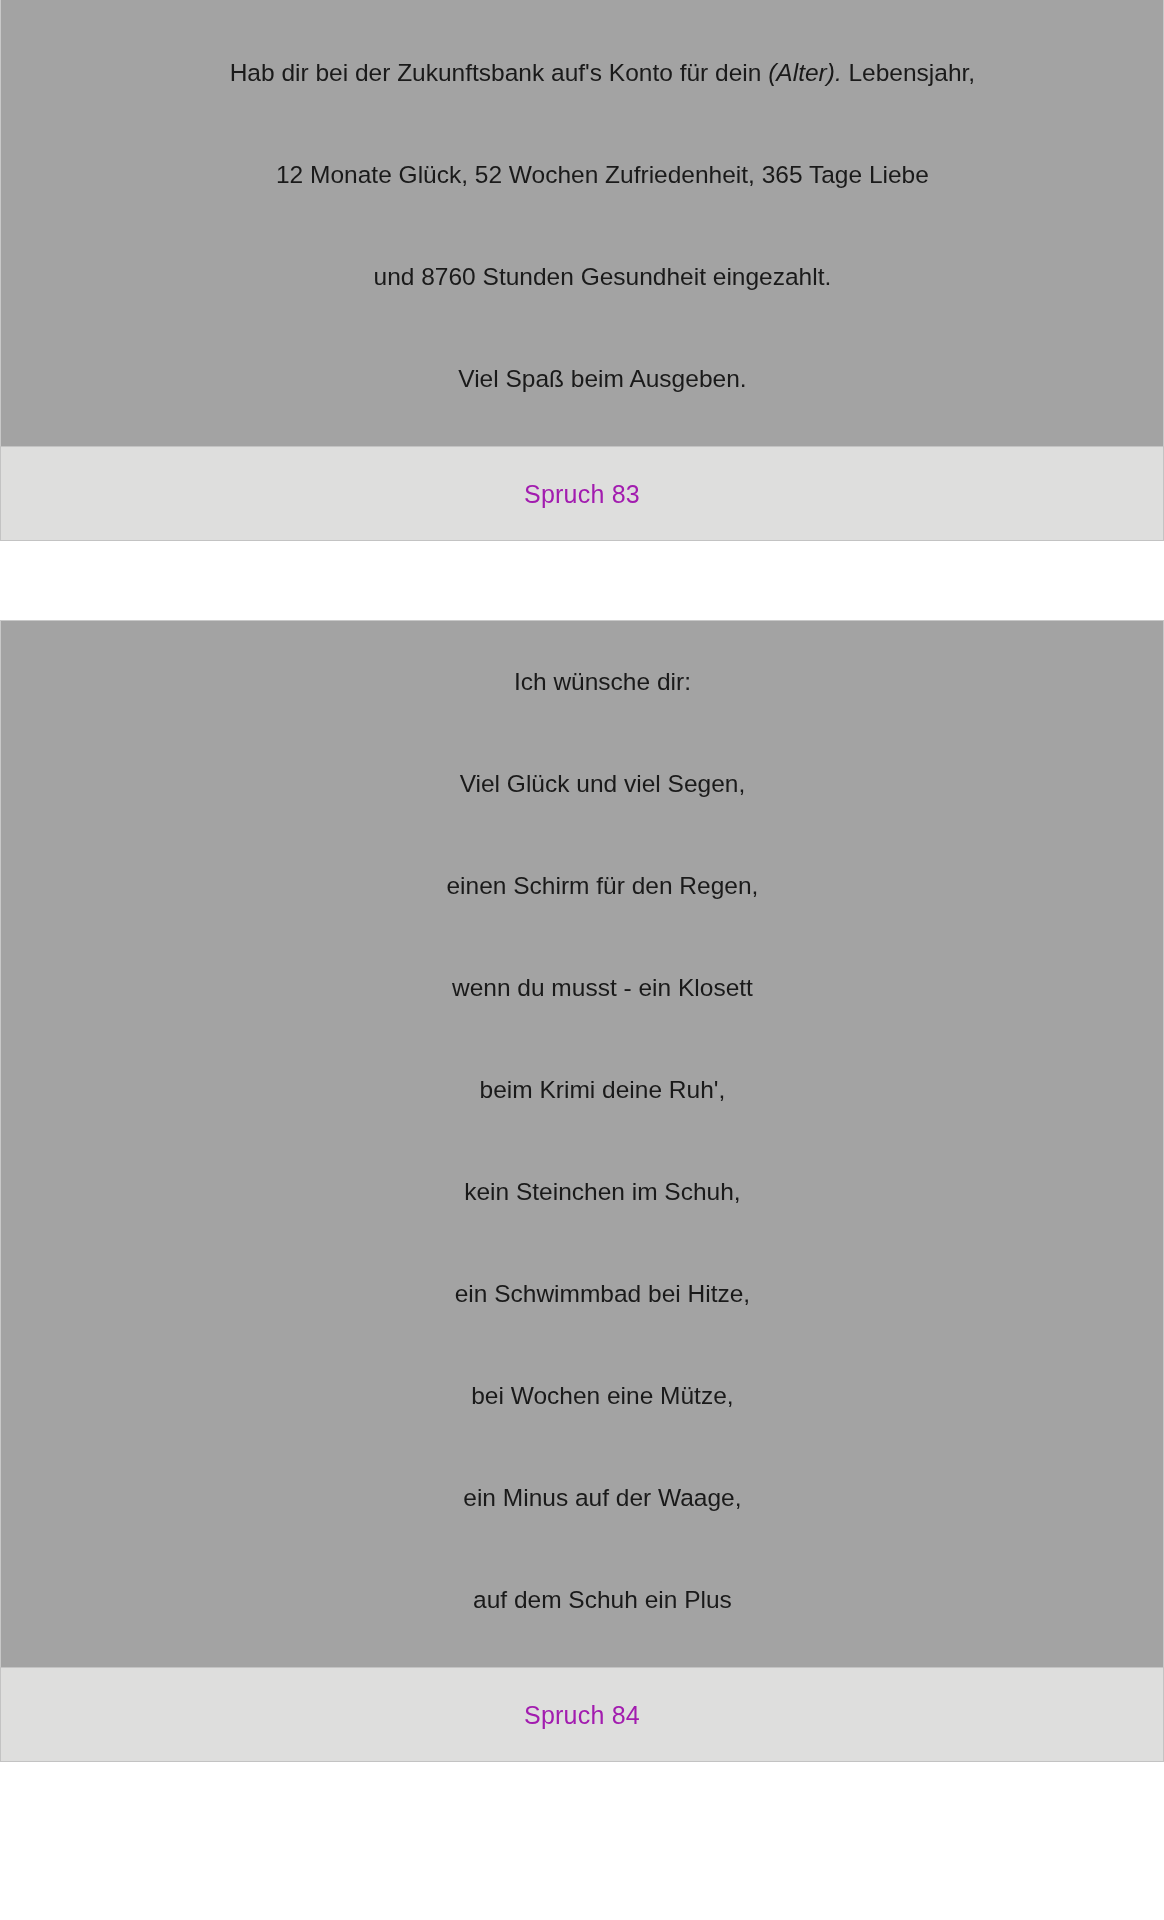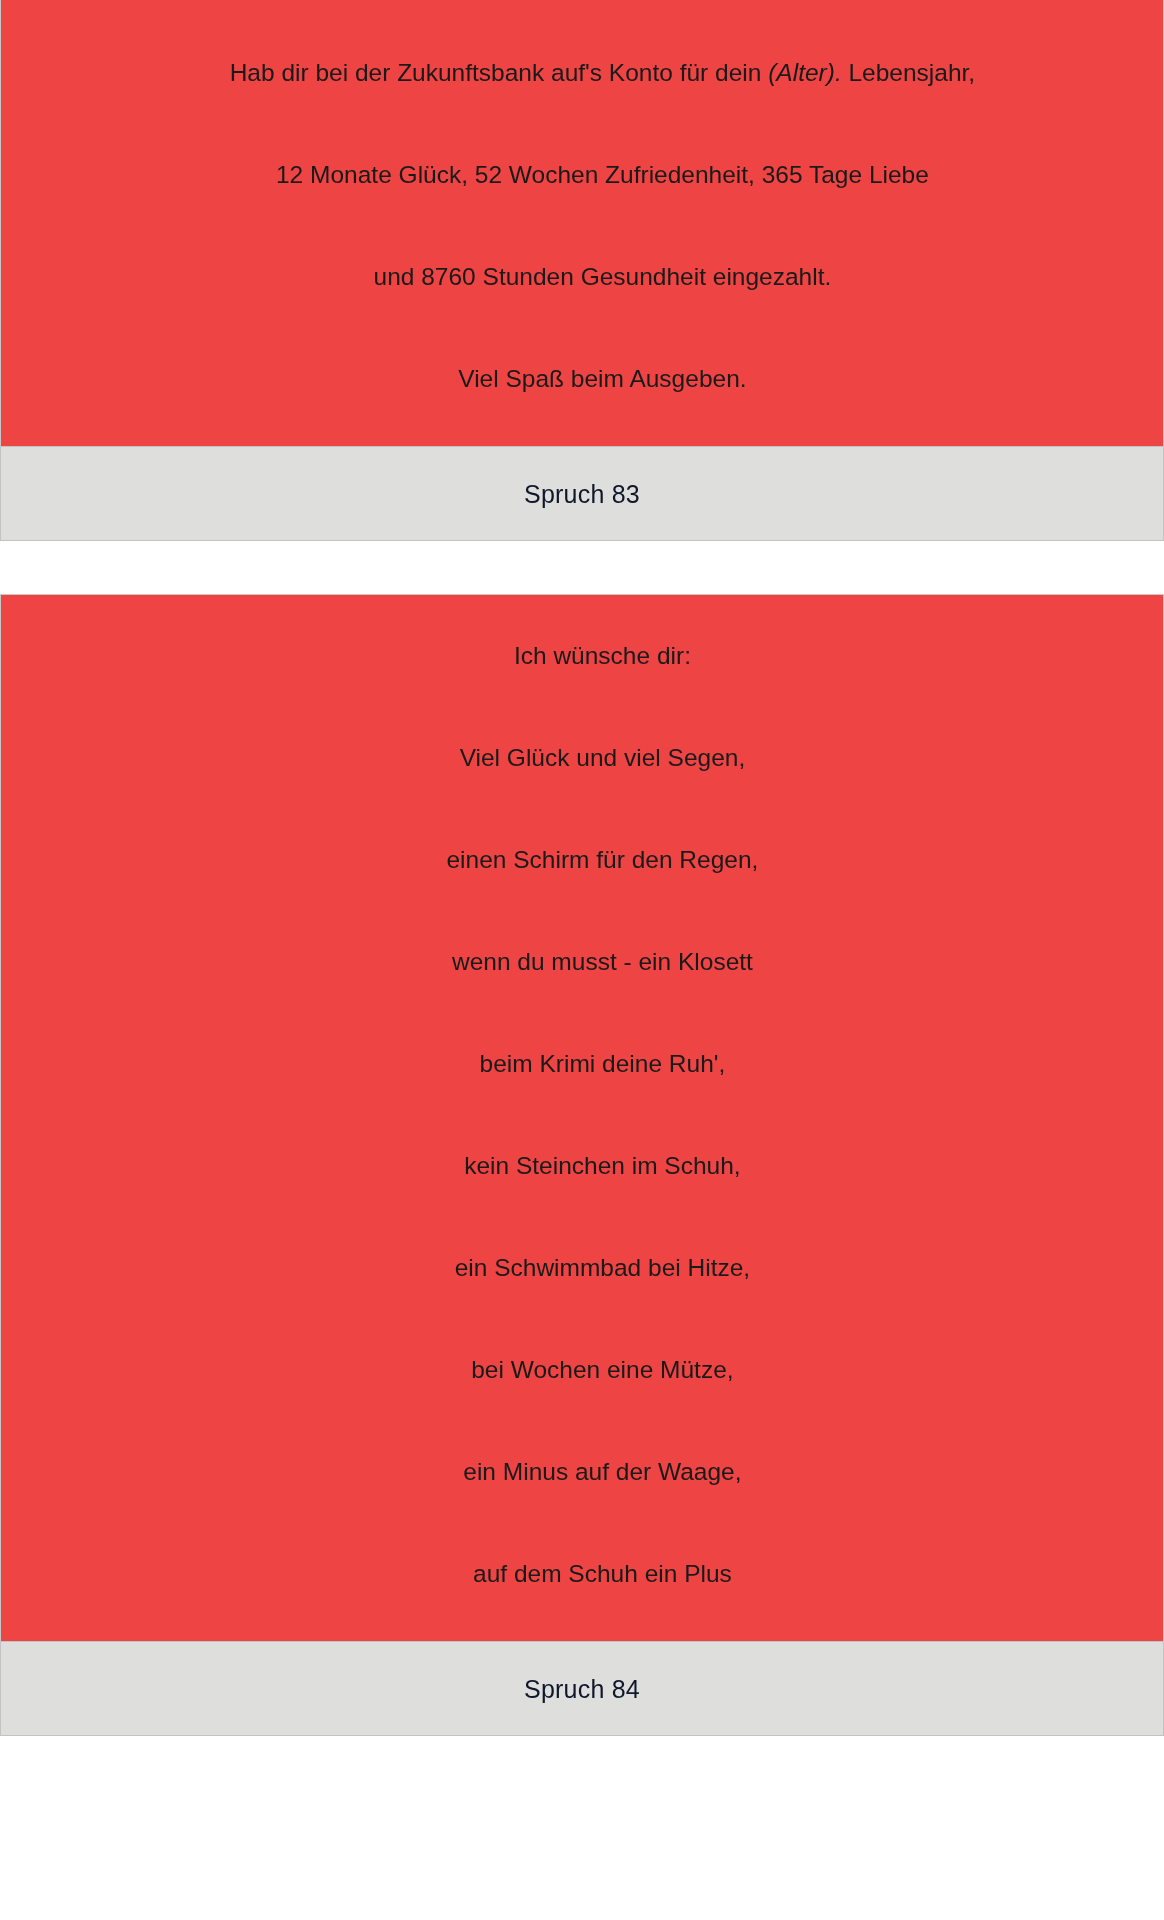--- a/index.html
+++ b/index.html
@@ -23,30 +23,31 @@
     padding: 0;
     background: #ffffff;
   }
 
   
   .verse-block {
     box-sizing: border-box;
     width: 1164px;
     border-left: 1px solid #c8c8c8;
     border-right: 1px solid #c8c8c8;
-    background: #ef4444;
+    background: #a3a3a3;
     padding: 10px 0 16px 0;
     text-align: center;
   }
   .verse-block.first {
     border-top: none;
     padding-top: 22px;
   }
   .verse-block.bordered-top {
     border-top: 1px solid #c8c8c8;
+    margin-top: 26px;
   }
 
   .verse-line {
     font-size: 24.5px;
     line-height: 34px;
     color: #1a1a1a;
     white-space: pre-wrap;
   }
   .verse-line em {
     font-style: italic;
@@ -62,21 +63,21 @@
     border-left: 1px solid #c3c3c3;
     border-right: 1px solid #c3c3c3;
     text-align: center;
     display: flex;
     align-items: center;
     justify-content: center;
   }
   .heading-strip .heading-text {
     font-size: 25px;
     line-height: 34px;
-    color: #0f172a;
+    color: #a21caf;
     letter-spacing: 0.2px;
   }
 
   .gap-white {
     width: 1164px;
     background: #ffffff;
   }
 
   
   .strip-h-95 { height: 95px; }

